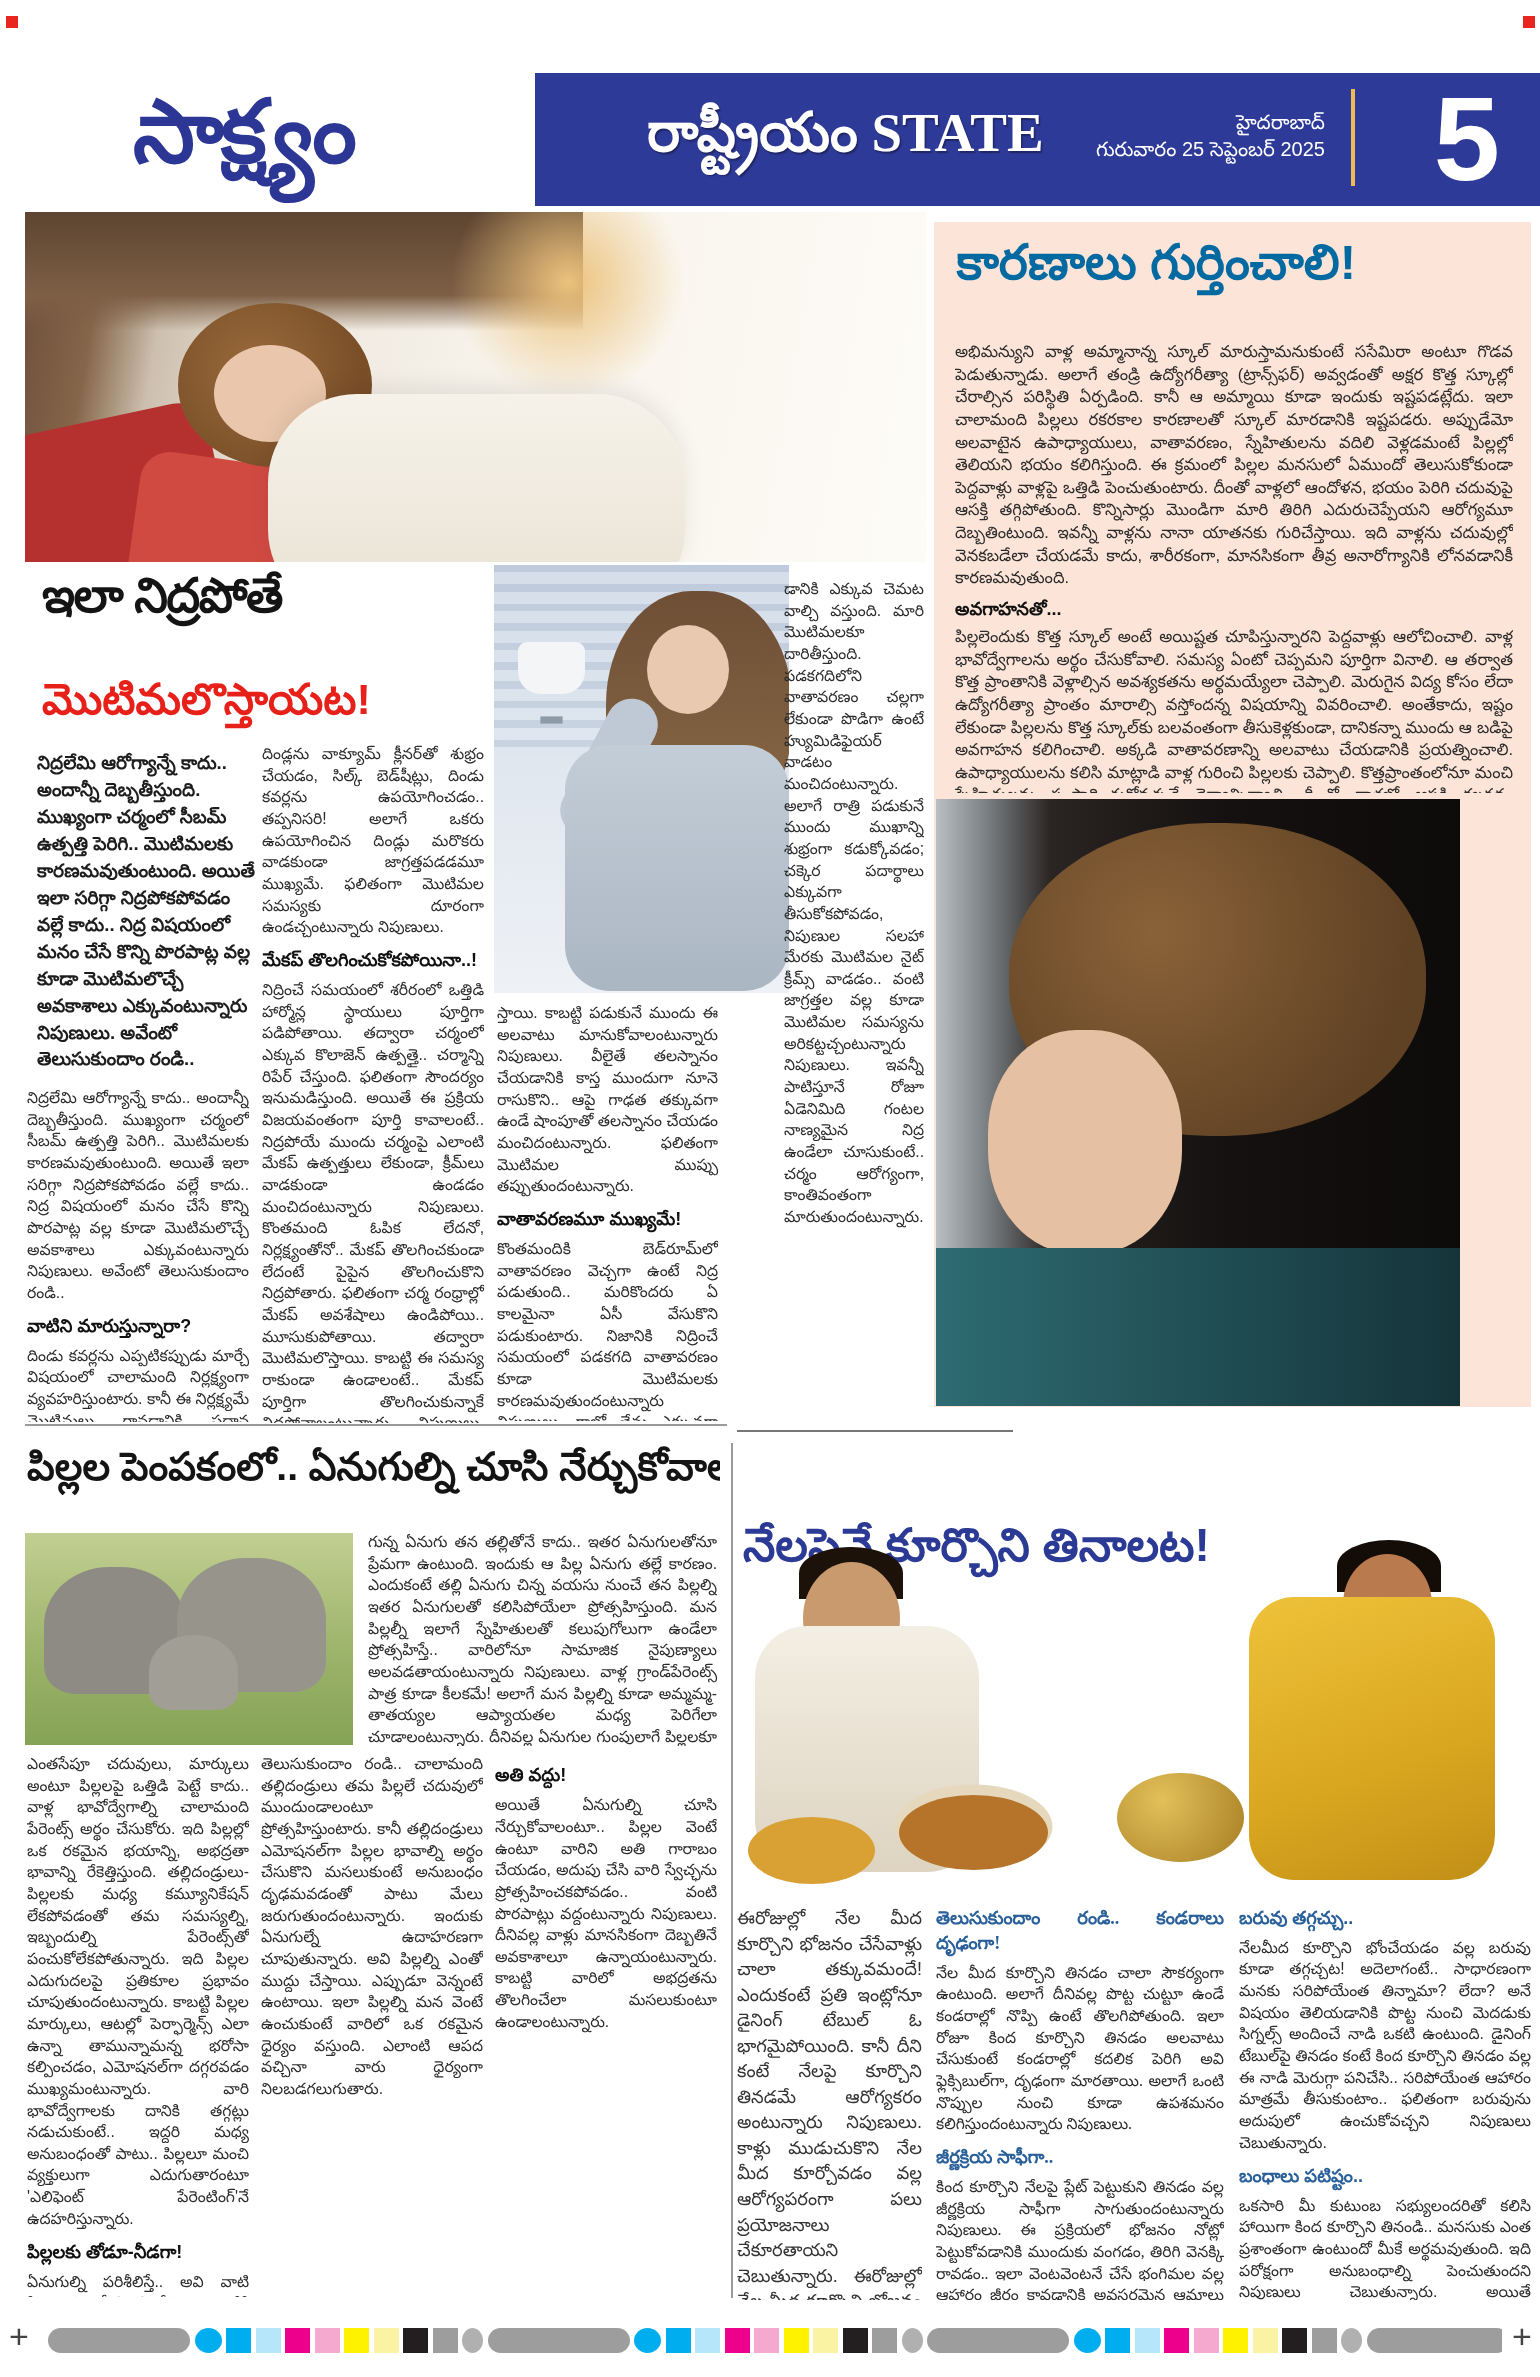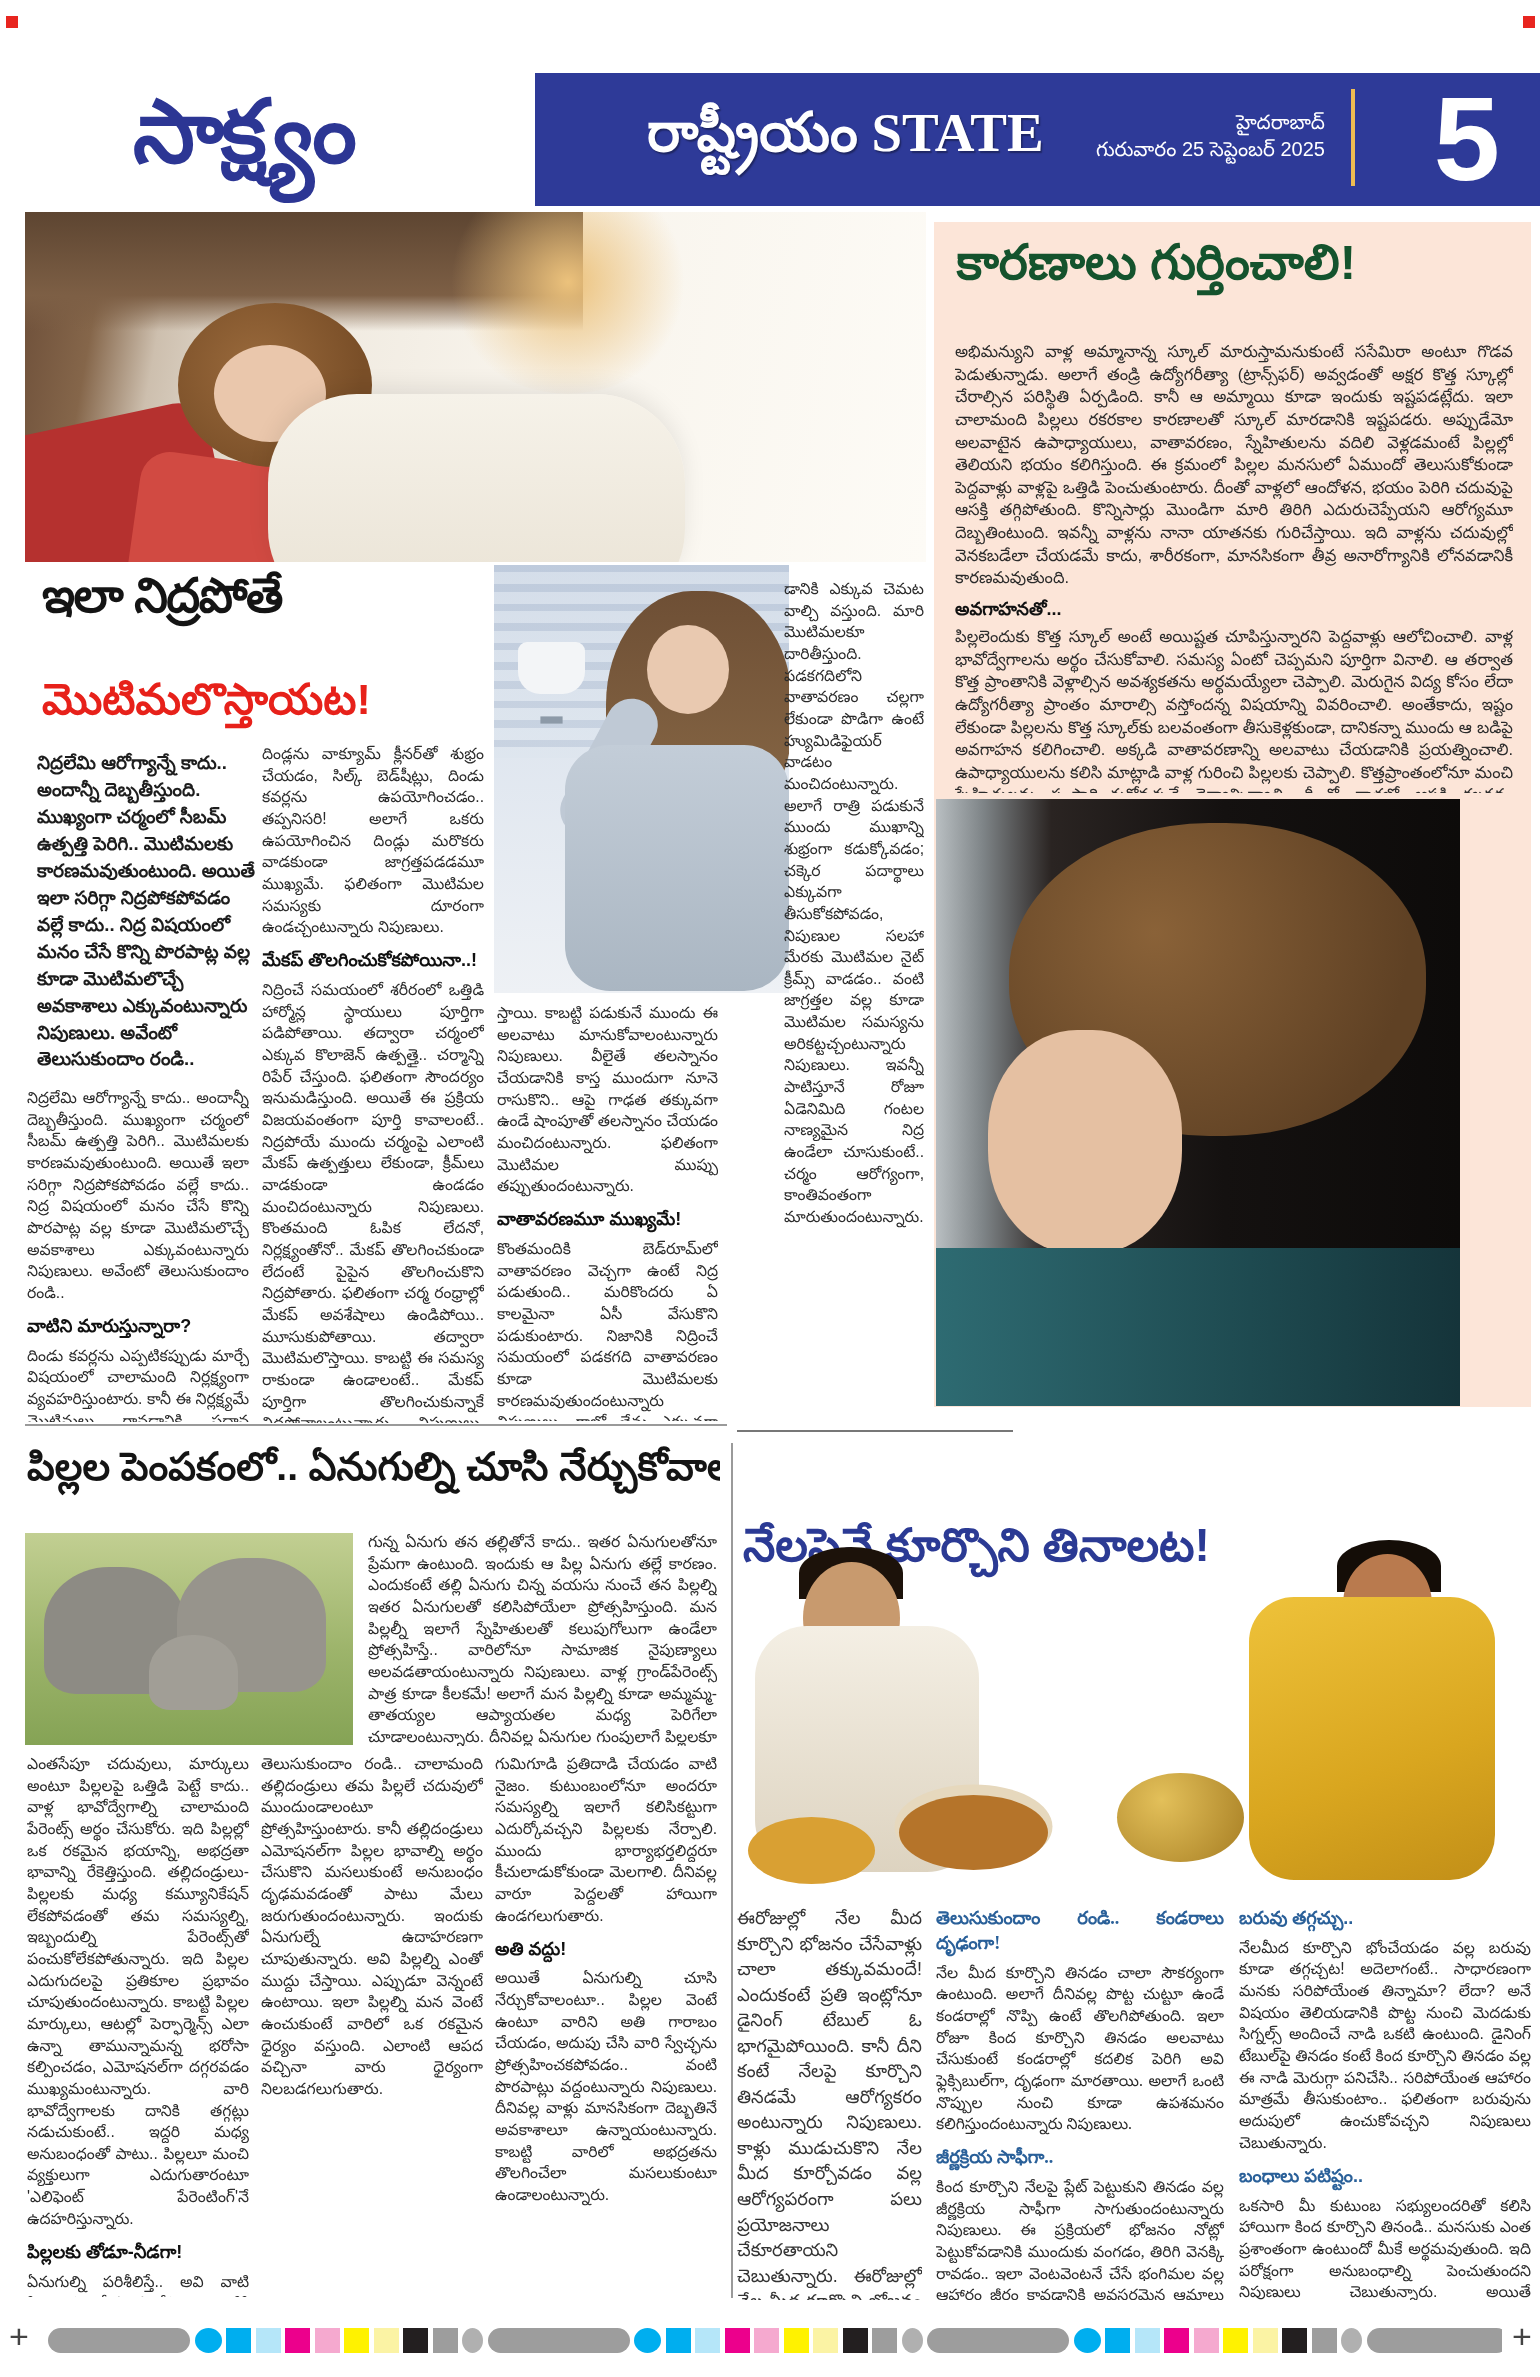--- a/index.html
+++ b/index.html
@@ -75,21 +75,21 @@
   #photo-cook .sari{position:absolute;right:8%;top:18%;width:246px;height:283px;border-radius:45px;
      background:linear-gradient(160deg,#eec23a,#d9a61f 60%,#c28f18);}
   #photo-cook .blouse{position:absolute;right:34%;top:22%;width:89px;height:97px;border-radius:22.4px;background:#a32c24;}
   #photo-cook .face{position:absolute;right:22%;top:6%;width:89px;height:101px;border-radius:50%;background:#b97a4e;}
   #photo-cook .hairbun{position:absolute;right:20%;top:2%;width:104px;height:52px;border-radius:50% 50% 0 0;background:#140d07;}
   #photo-cook .pot{position:absolute;left:8%;bottom:8%;width:127px;height:89px;border-radius:50%;background:radial-gradient(circle at 35% 30%,#e3c05a,#a67d22);}
   #photo-cook .steam{position:absolute;left:30%;top:10%;width:45px;height:149px;border-radius:30px;
      background:linear-gradient(180deg,rgba(255,255,255,.35),rgba(255,255,255,0));}
   
   #reasons-box{left:934px;top:222px;width:597px;height:1185px;background:#fce5d8;}
-  #reasons-headline{left:22.4px;top:12px;font-size:49px;font-weight:900;color:#14532d;white-space:nowrap;overflow:hidden;width:552px;}
+  #reasons-headline{left:22.4px;top:12px;font-size:49px;font-weight:900;color:#0369a1;white-space:nowrap;overflow:hidden;width:552px;}
   #sleep-headline-black{left:42px;top:568px;font-size:48px;font-weight:900;color:#141414;white-space:nowrap;overflow:hidden;width:746px;letter-spacing:-1.5px;}
   #sleep-headline-red{left:42px;top:675px;font-size:43px;font-weight:900;color:#e7211a;white-space:nowrap;overflow:hidden;width:477px;}
   #sleep-intro{left:37px;top:750px;width:218px;height:333px;font-size:18.6px;font-weight:bold;line-height:1.45;color:#1d1d1d;overflow:hidden;}
   #elephant-headline{left:27px;top:1445px;font-size:39px;font-weight:900;color:#141414;white-space:nowrap;overflow:hidden;width:693px;}
   #floor-headline{left:743px;top:1518px;font-size:46px;font-weight:900;color:#2b3a94;white-space:nowrap;overflow:hidden;width:790px;
         font-family:Liberation Sans, sans-serif;}
   #floor-lead{font-size:18px;line-height:1.42;color:#333;}
   
   #colorbar-track{left:48px;top:2328px;width:1454px;height:25px;display:flex;align-items:center;gap:4.5px;overflow:hidden;}
   .cb-rect{height:25px;flex:0 0 auto;}
@@ -190,21 +190,20 @@
 
   <div class="abs body-text" style="left:27px;top:1753px;width:222px;height:544px;">
     <span>ఎంతసేపూ చదువులు, మార్కులు అంటూ పిల్లలపై ఒత్తిడి పెట్టే కాదు.. వాళ్ల భావోద్వేగాల్ని చాలామంది పేరెంట్స్ అర్థం చేసుకోరు. ఇది పిల్లల్లో ఒక రకమైన భయాన్ని, అభద్రతా భావాన్ని రేకెత్తిస్తుంది. తల్లిదండ్రులు-పిల్లలకు మధ్య కమ్యూనికేషన్ లేకపోవడంతో తమ సమస్యల్ని, ఇబ్బందుల్ని పేరెంట్స్‌తో పంచుకోలేకపోతున్నారు. ఇది పిల్లల ఎదుగుదలపై ప్రతికూల ప్రభావం చూపుతుందంటున్నారు. కాబట్టి పిల్లల మార్కులు, ఆటల్లో పెర్ఫార్మెన్స్ ఎలా ఉన్నా తామున్నామన్న భరోసా కల్పించడం, ఎమోషనల్‌గా దగ్గరవడం ముఖ్యమంటున్నారు. వారి భావోద్వేగాలకు దానికి తగ్గట్లు నడుచుకుంటే.. ఇద్దరి మధ్య అనుబంధంతో పాటు.. పిల్లలూ మంచి వ్యక్తులుగా ఎదుగుతారంటూ 'ఎలిఫెంట్ పేరెంటింగ్'నే ఉదహరిస్తున్నారు.</span>
     <div class="subhead">పిల్లలకు తోడూ-నీడగా!</div>
     <span>ఏనుగుల్ని పరిశీలిస్తే.. అవి వాటి పిల్లల్ని ఎంతో ముద్దు చేస్తాయి. వాటికి దగ్గరగా ఉంటూనే వాటిని సంరక్షిస్తుంటాయి. ఈ రక్షణ వలయంలో ఉంచుకోవడం వల్ల వారిలో ధైర్యం అలవడుతుంది. దీనివల్ల జీవితంలో ఎలాంటి ఆపద వచ్చినా ధైర్యంగా ఎదుర్కోగలుగుతారంటున్నారు నిపుణులు.</span>
   </div>
   <div class="abs body-text" style="left:261px;top:1753px;width:222px;height:544px;">
     <span>తెలుసుకుందాం రండి.. చాలామంది తల్లిదండ్రులు తమ పిల్లలే చదువులో ముందుండాలంటూ ప్రోత్సహిస్తుంటారు. కానీ తల్లిదండ్రులు ఎమోషనల్‌గా పిల్లల భావాల్ని అర్థం చేసుకొని మసలుకుంటే అనుబంధం దృఢమవడంతో పాటు మేలు జరుగుతుందంటున్నారు. ఇందుకు ఏనుగుల్నే ఉదాహరణగా చూపుతున్నారు. అవి పిల్లల్ని ఎంతో ముద్దు చేస్తాయి. ఎప్పుడూ వెన్నంటే ఉంటాయి. ఇలా పిల్లల్ని మన వెంటే ఉంచుకుంటే వారిలో ఒక రకమైన ధైర్యం వస్తుంది. ఎలాంటి ఆపద వచ్చినా వారు ధైర్యంగా నిలబడగలుగుతారు.</span>
   </div>
   <div class="abs body-text" style="left:495px;top:1753px;width:222px;height:544px;">
-    <span>గుమిగూడి ప్రతిదాడి చేయడం వాటి నైజం. కుటుంబంలోనూ అందరూ సమస్యల్ని ఇలాగే కలిసికట్టుగా ఎదుర్కోవచ్చని పిల్లలకు నేర్పాలి. ముందు భార్యాభర్తలిద్దరూ కీచులాడుకోకుండా మెలగాలి. దీనివల్ల వారూ పెద్దలతో హాయిగా ఉండగలుగుతారు.</span>
     <div class="subhead">అతి వద్దు!</div>
     <span>అయితే ఏనుగుల్ని చూసి నేర్చుకోవాలంటూ.. పిల్లల వెంటే ఉంటూ వారిని అతి గారాబం చేయడం, అదుపు చేసి వారి స్వేచ్ఛను ప్రోత్సహించకపోవడం.. వంటి పొరపాట్లు వద్దంటున్నారు నిపుణులు. దీనివల్ల వాళ్లు మానసికంగా దెబ్బతినే అవకాశాలూ ఉన్నాయంటున్నారు. కాబట్టి వారిలో అభద్రతను తొలగించేలా మసలుకుంటూ ఉండాలంటున్నారు.</span>
   </div>
 
   <div class="abs" id="floor-headline">నేలపైనే కూర్చొని తినాలట!</div>
 
   <div class="abs photo" id="photo-man">
     <div class="hair"></div>
     <div class="face"></div>
     <div class="shirt"></div>

